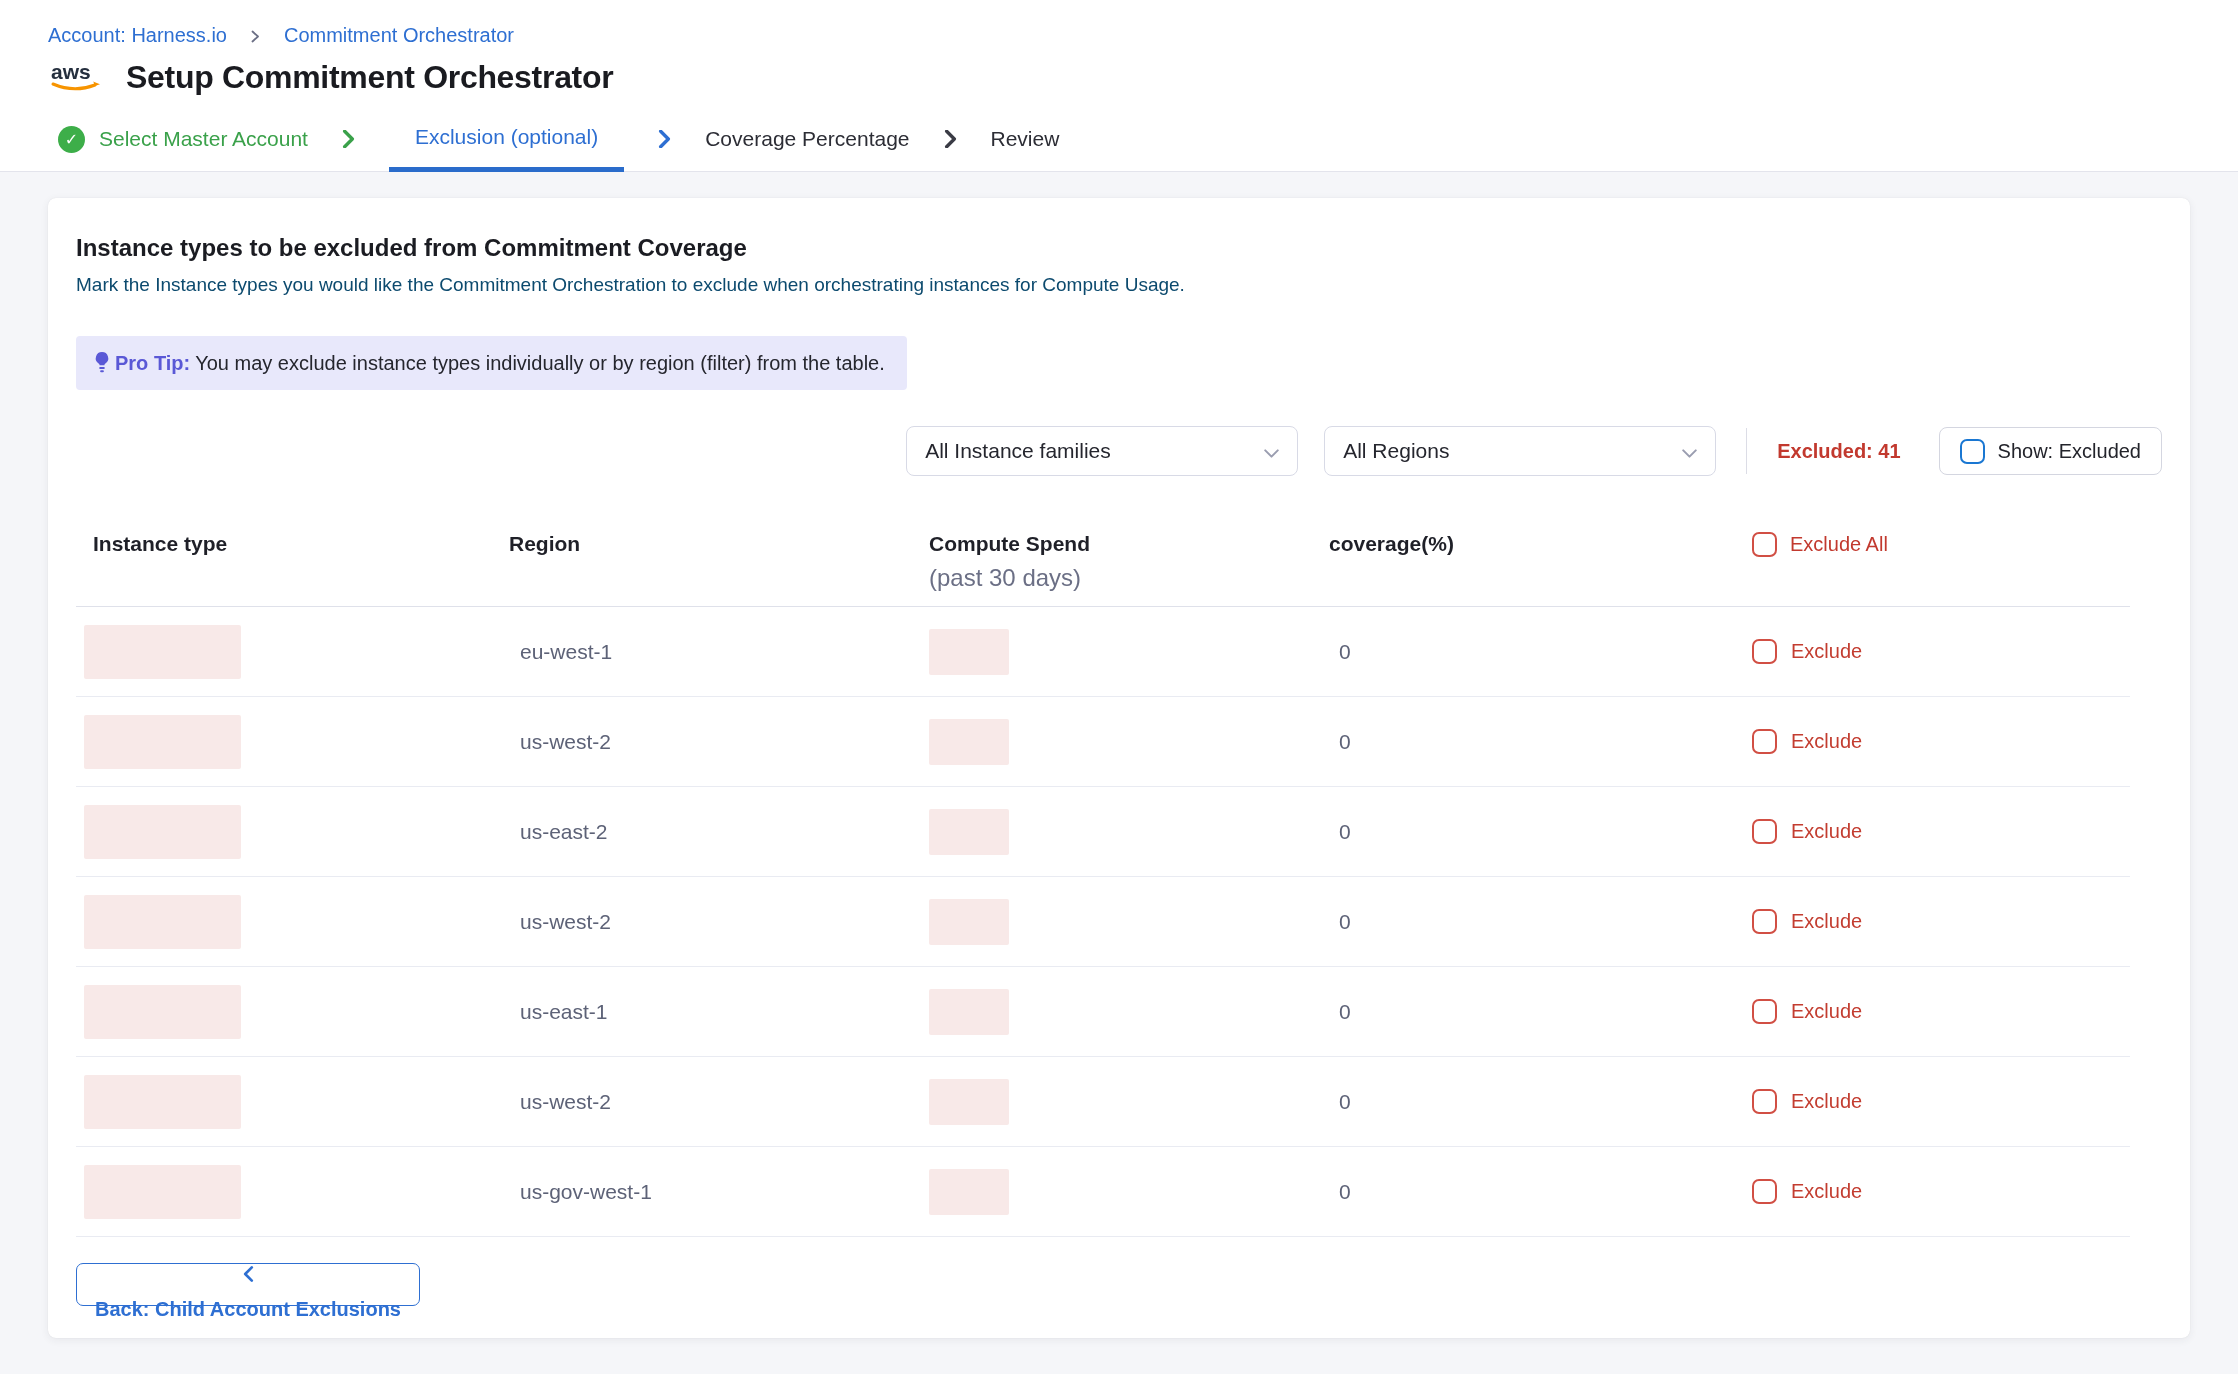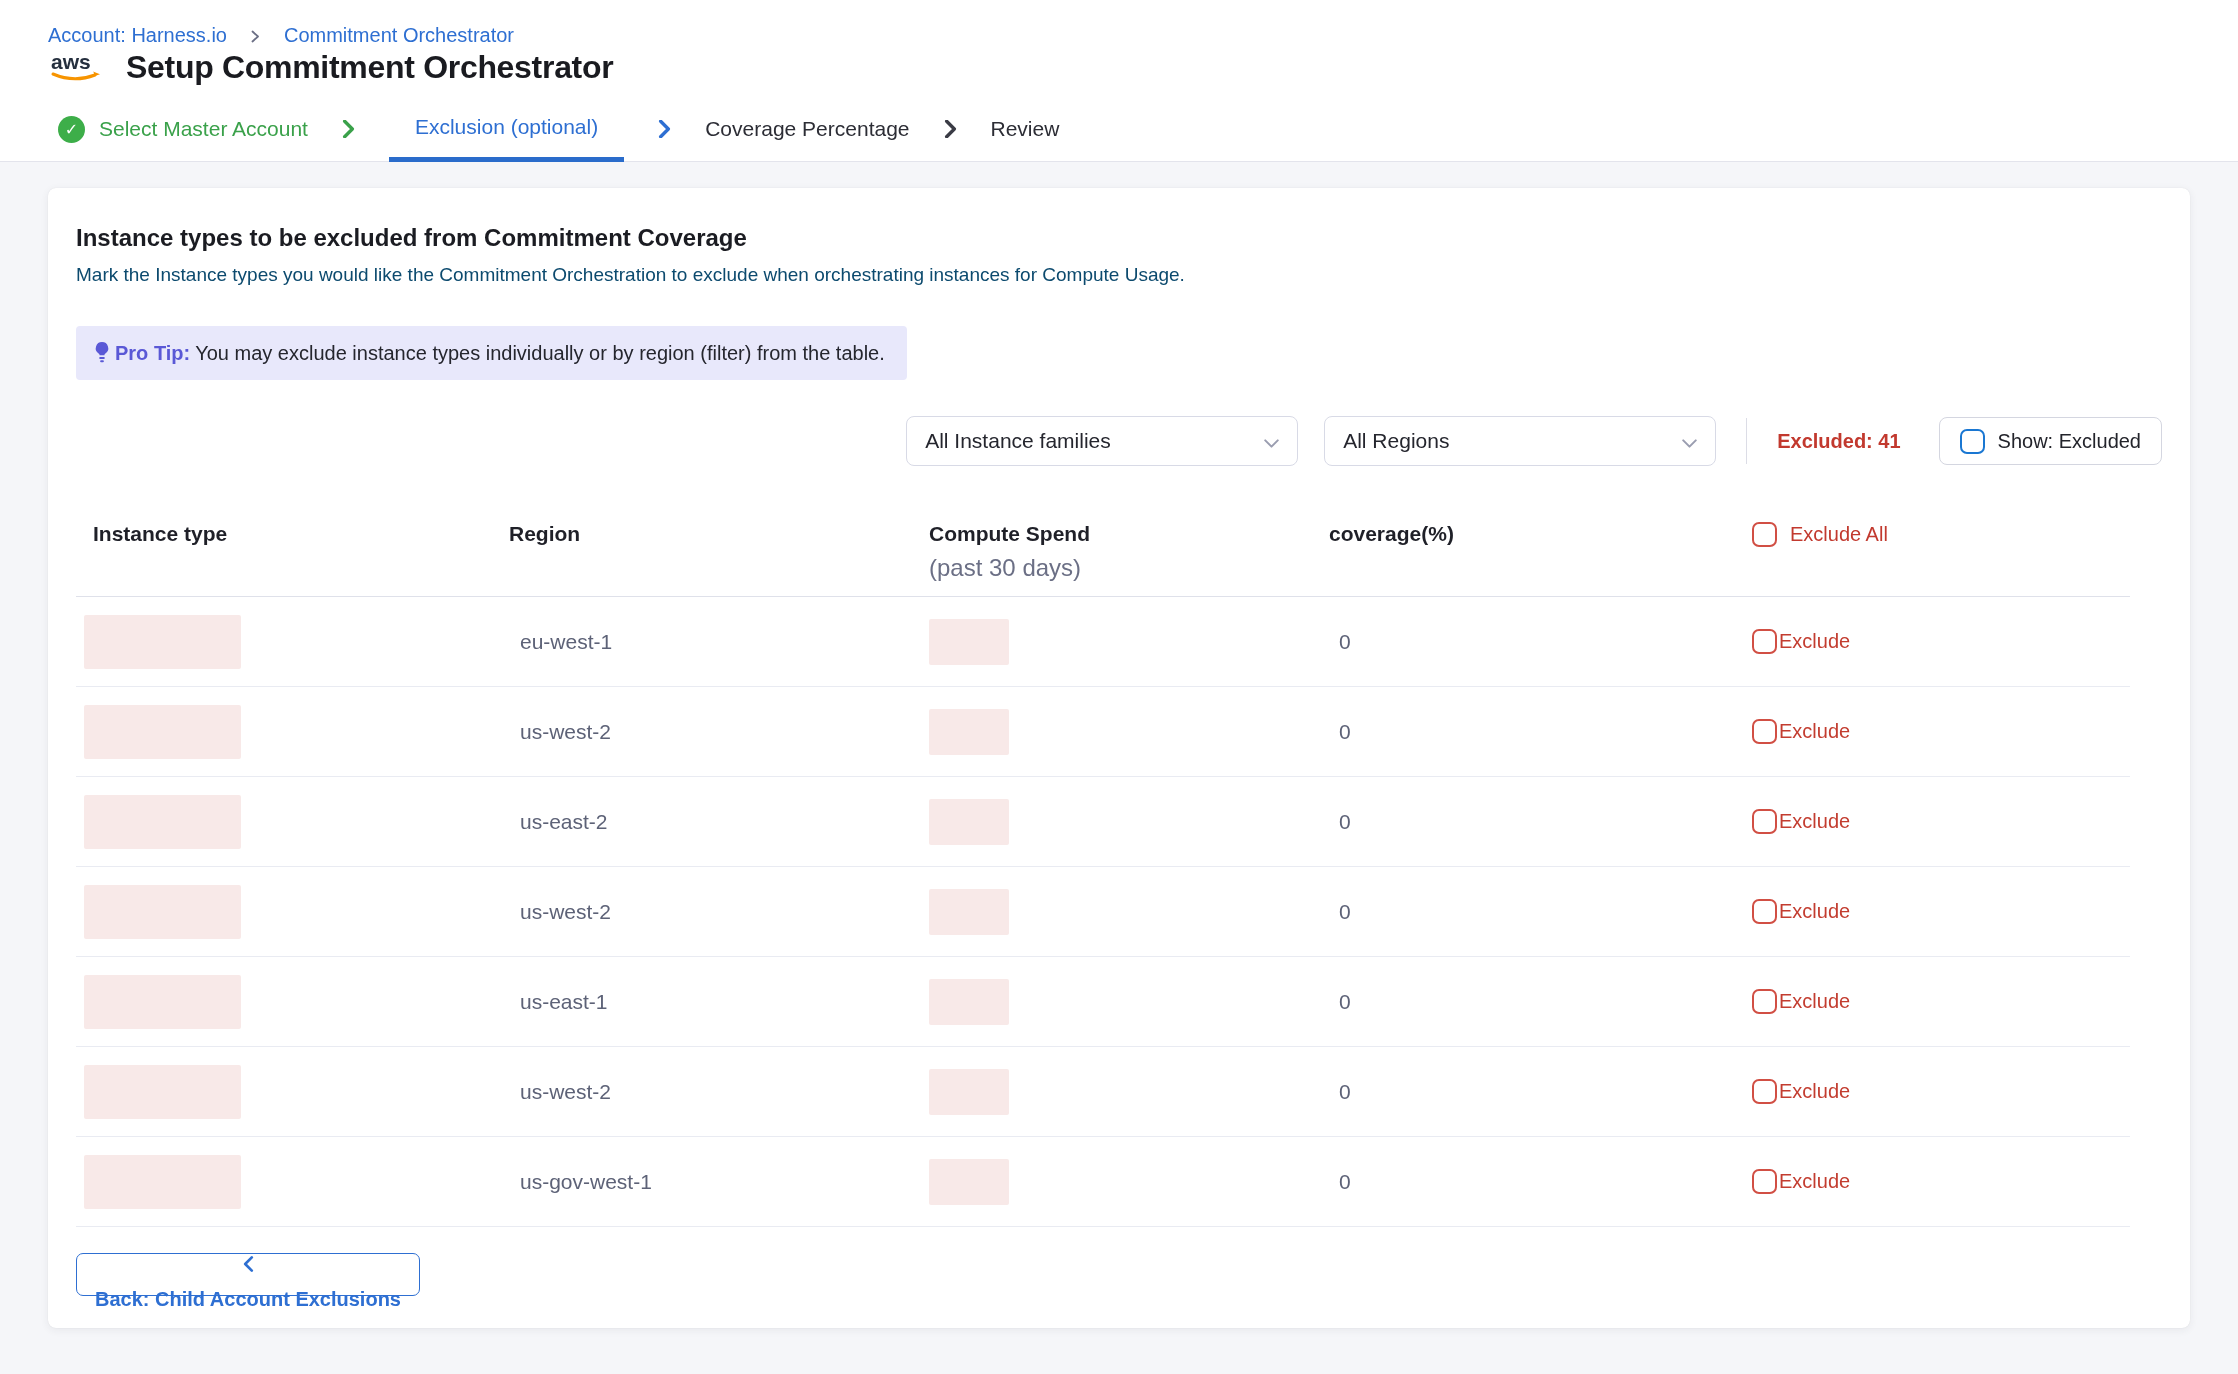--- a/index.html
+++ b/index.html
@@ -14,21 +14,21 @@
   
   .topbar {
     background: #fff;
     padding: 24px 0 0 48px;
     border-bottom: 1px solid #e3e4ec;
   }
   .breadcrumb { display: flex; align-items: center; gap: 24px; font-size: 20px; }
   .breadcrumb a { color: #2e6fd2; text-decoration: none; cursor: pointer; }
   .bc-sep { color: #6b6f85; display: inline-flex; margin-top: 2px; }
 
-  .title-row { display: flex; align-items: center; gap: 18px; }
+  .title-row { display: flex; align-items: center; gap: 18px; margin-top: 10px; }
   .aws-logo { display: inline-flex; align-items: center; }
   .page-title { margin: 0; font-size: 32px; font-weight: bold; color: #1a1b20; letter-spacing: -0.3px; }
 
   .stepper { display: flex; align-items: center; gap: 34px; margin-top: 10px; padding-left: 10px; }
   .step {
     height: 64px; display: flex; align-items: center; gap: 14px;
     font-size: 21px; cursor: pointer; box-sizing: border-box;
   }
   .step.completed { color: #3aa14a; }
   .step.active {
@@ -108,21 +108,21 @@
   .thead .c1 { padding-left: 17px; }
   .thead-sub { font-weight: normal; color: #6b6f85; margin-top: 8px; font-size: 24px; }
   .exclude-all { display: flex; align-items: center; gap: 13px; color: #c2392e; font-weight: normal; font-size: 20px; padding-left: 8px; cursor: pointer; }
 
   .trow { height: 89px; border-bottom: 1px solid #e9ebf2; font-size: 21px; }
   .region-cell { color: #5d6277; padding-left: 11px; }
   .coverage-cell { color: #5d6277; padding-left: 10px; }
   .redact { background: #f8e9e8; border-radius: 2px; }
   .redact.lg { width: 157px; height: 54px; margin-left: 8px; }
   .redact.sm { width: 80px; height: 46px; }
-  .exclude-cell { display: flex; align-items: center; gap: 2px; color: #c33d30; font-size: 20px; padding-left: 8px; cursor: pointer; }
+  .exclude-cell { display: flex; align-items: center; gap: 14px; color: #c33d30; font-size: 20px; padding-left: 8px; cursor: pointer; }
 
   .back-btn {
     margin-top: 26px; height: 43px; padding: 0 18px;
     display: inline-flex; align-items: center; gap: 11px;
     background: #fff; border: 1.5px solid #2e6fd2; border-radius: 7px;
     color: #2e6fd2; font-size: 20px; font-weight: bold; font-family: inherit;
     cursor: pointer;
     flex-direction: column;
   }
 </style>

